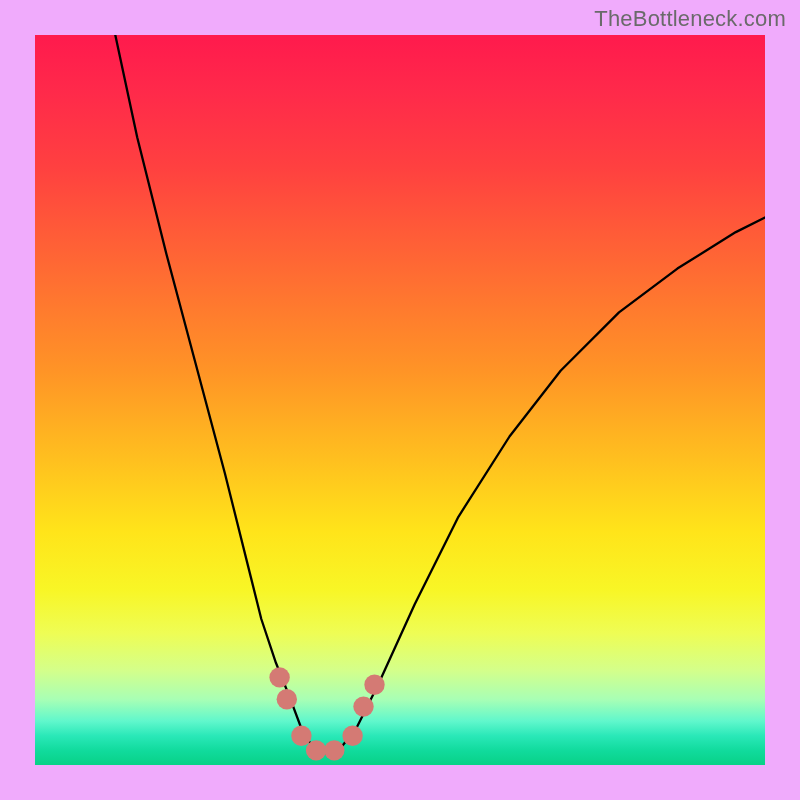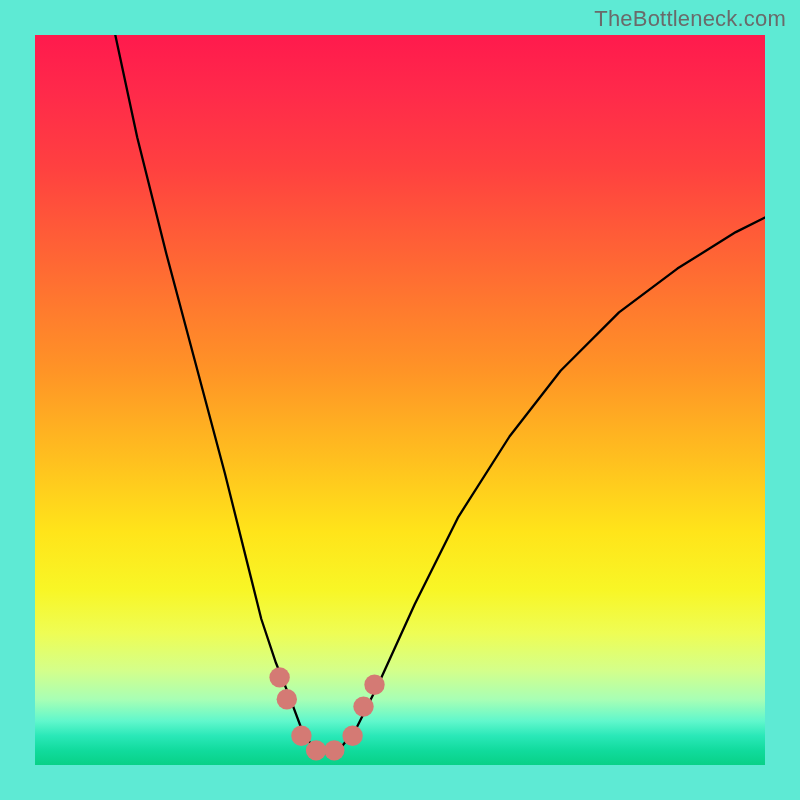--- a/index.html
+++ b/index.html
@@ -8,21 +8,21 @@
     width: 800px;
     height: 800px;
     background: #000;
     font-family: Arial, Helvetica, sans-serif;
     overflow: hidden;
   }
   .frame {
     position: relative;
     width: 800px;
     height: 800px;
-    background: #5eead4;
+    background: #f0abfc;
   }
   .plot-area {
     position: absolute;
     left: 35px;
     top: 35px;
     width: 730px;
     height: 730px;
     
     background: linear-gradient(
       to bottom,

